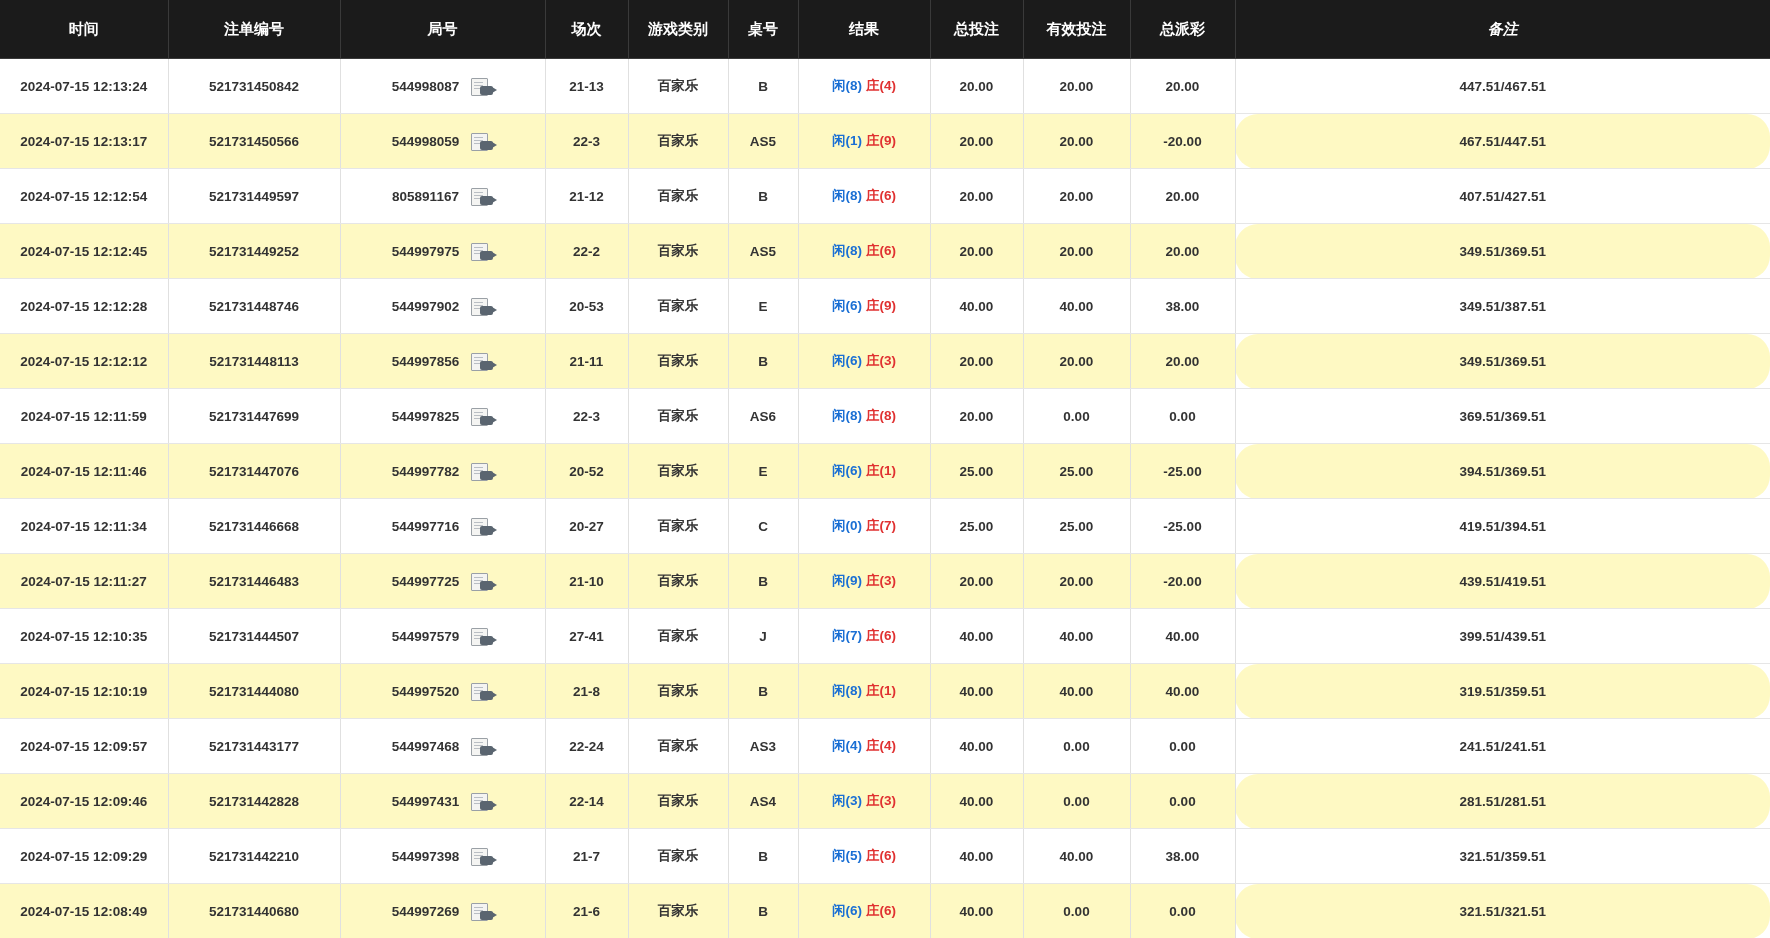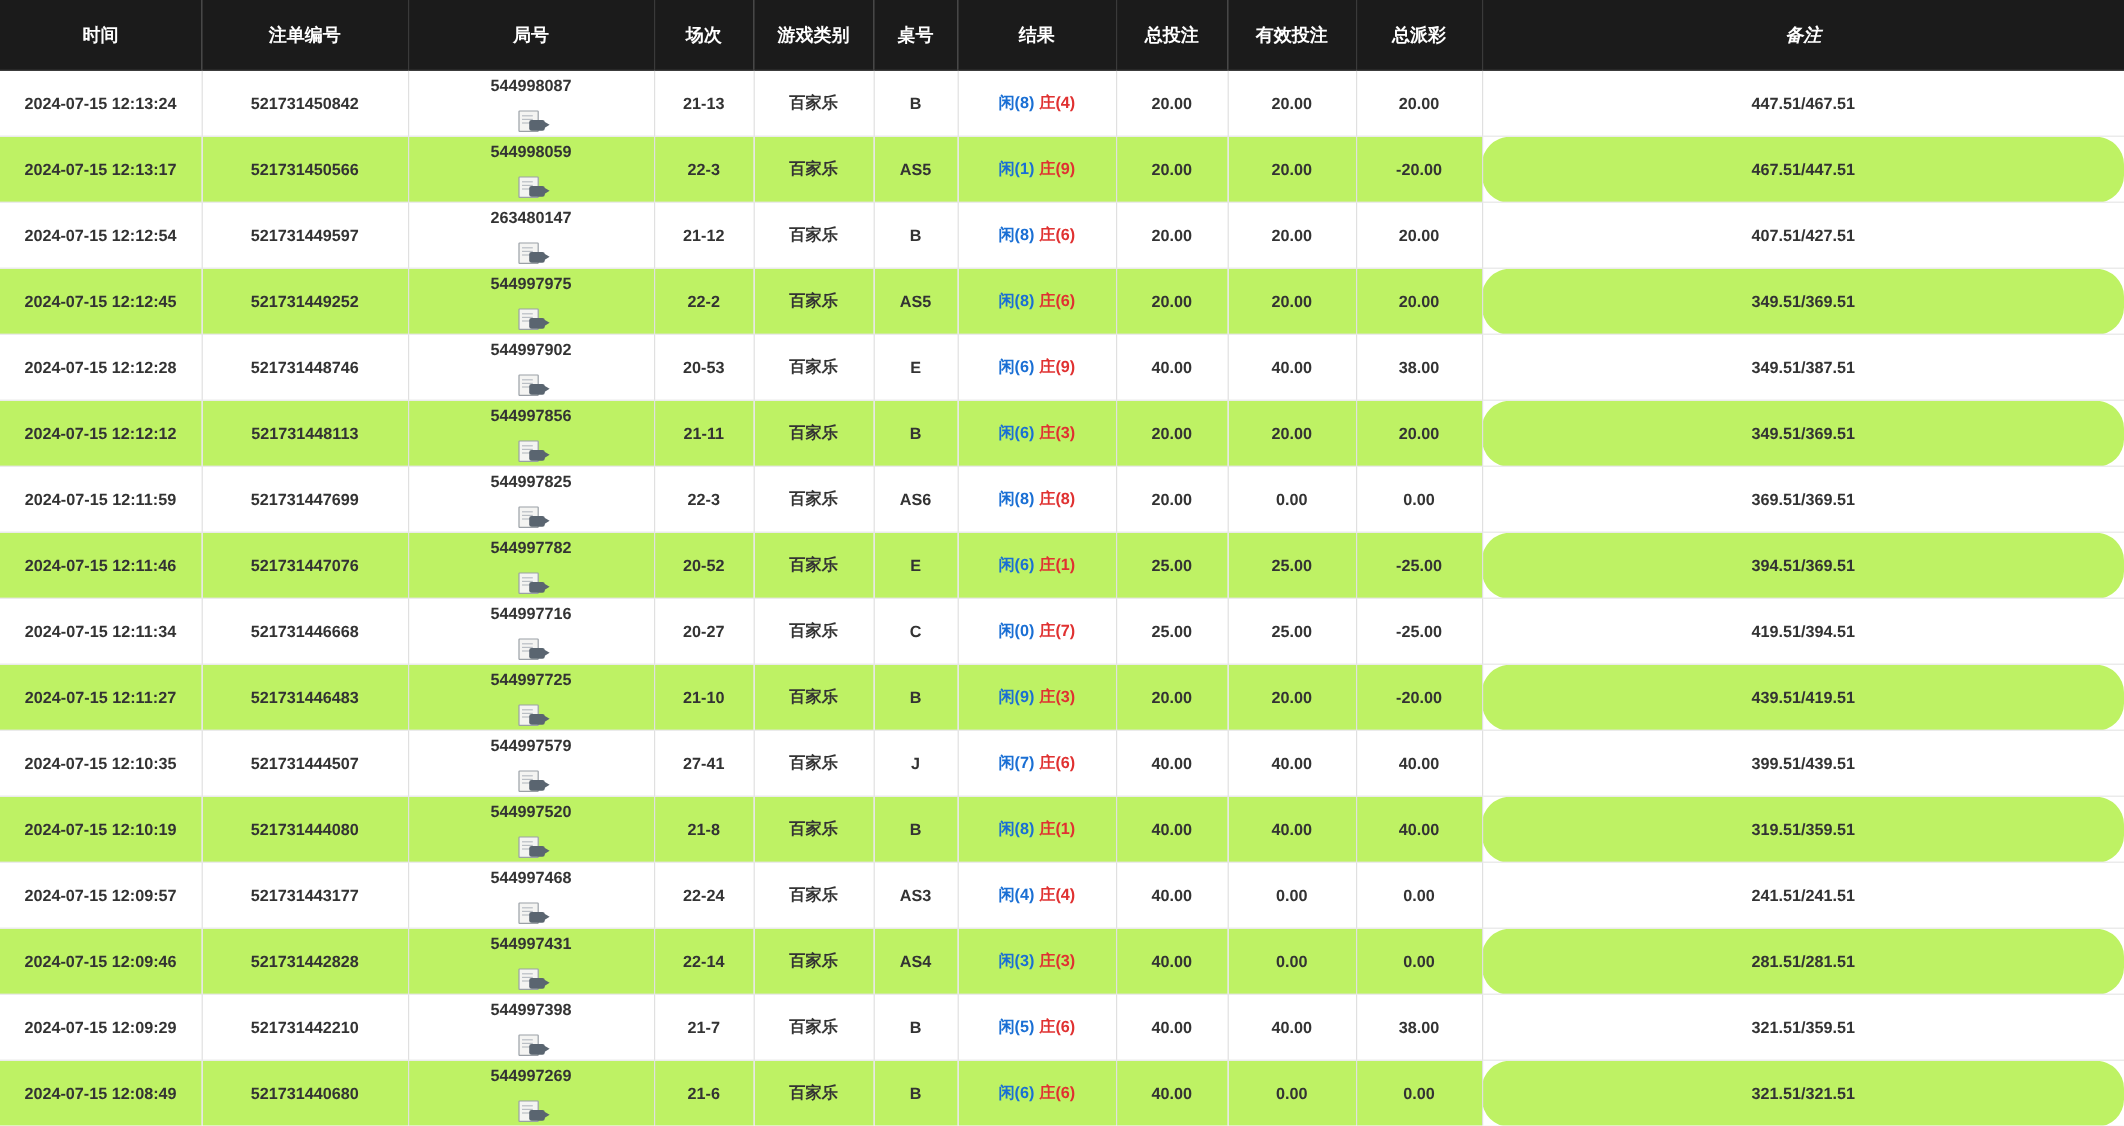--- a/index.html
+++ b/index.html
@@ -39,40 +39,39 @@
     border-bottom: 1px solid #e6e6e6;
     text-align: center;
     font-size: 13.5px;
     color: #333333;
     padding: 0 4px;
     white-space: nowrap;
     overflow: hidden;
   }
   .bet-table td:last-child { border-right: none; border-radius: 23px; }
   .bet-table tbody tr { background: #ffffff; font-weight: bold; }
-  .bet-table tbody tr.alt { background: #bef264; }
+  .bet-table tbody tr.alt { background: #fef9c3; }
 
   .c-time { width: 168px; }
   .c-order { width: 172px; }
   .c-round { width: 205px; }
   .c-shift { width: 83px; }
   .c-gtype { width: 100px; }
   .c-table { width: 70px; }
   .c-result { width: 132px; }
   .c-bet { width: 93px; }
   .c-valid { width: 107px; }
   .c-payout { width: 105px; }
   .c-remark { width: auto; }
 
   .round-cell {
     display: flex;
     align-items: center;
     justify-content: center;
     gap: 12px;
-    flex-direction: column;
   }
   .vid-icon {
     width: 22px;
     height: 18px;
     position: relative;
     display: inline-block;
     flex: 0 0 auto;
   }
   .vid-icon .sheet {
     position: absolute;
@@ -195,21 +194,21 @@
         <td class="blue">20.00</td>
         <td>20.00</td>
         <td class="red">-20.00</td>
         <td>467.51/447.51</td>
       </tr>
       <tr>
         <td>2024-07-15 12:12:54</td>
         <td>521731449597</td>
         <td>
           <div class="round-cell">
-            <span>263480147</span>
+            <span>805891167</span>
             <span class="vid-icon">
               <span class="sheet"></span>
               <span class="cam"></span>
             </span>
           </div>
         </td>
         <td>21-12</td>
         <td>百家乐</td>
         <td>B</td>
         <td><span class="blue">闲(8)</span><span class="sep"></span><span class="red">庄(6)</span></td>

